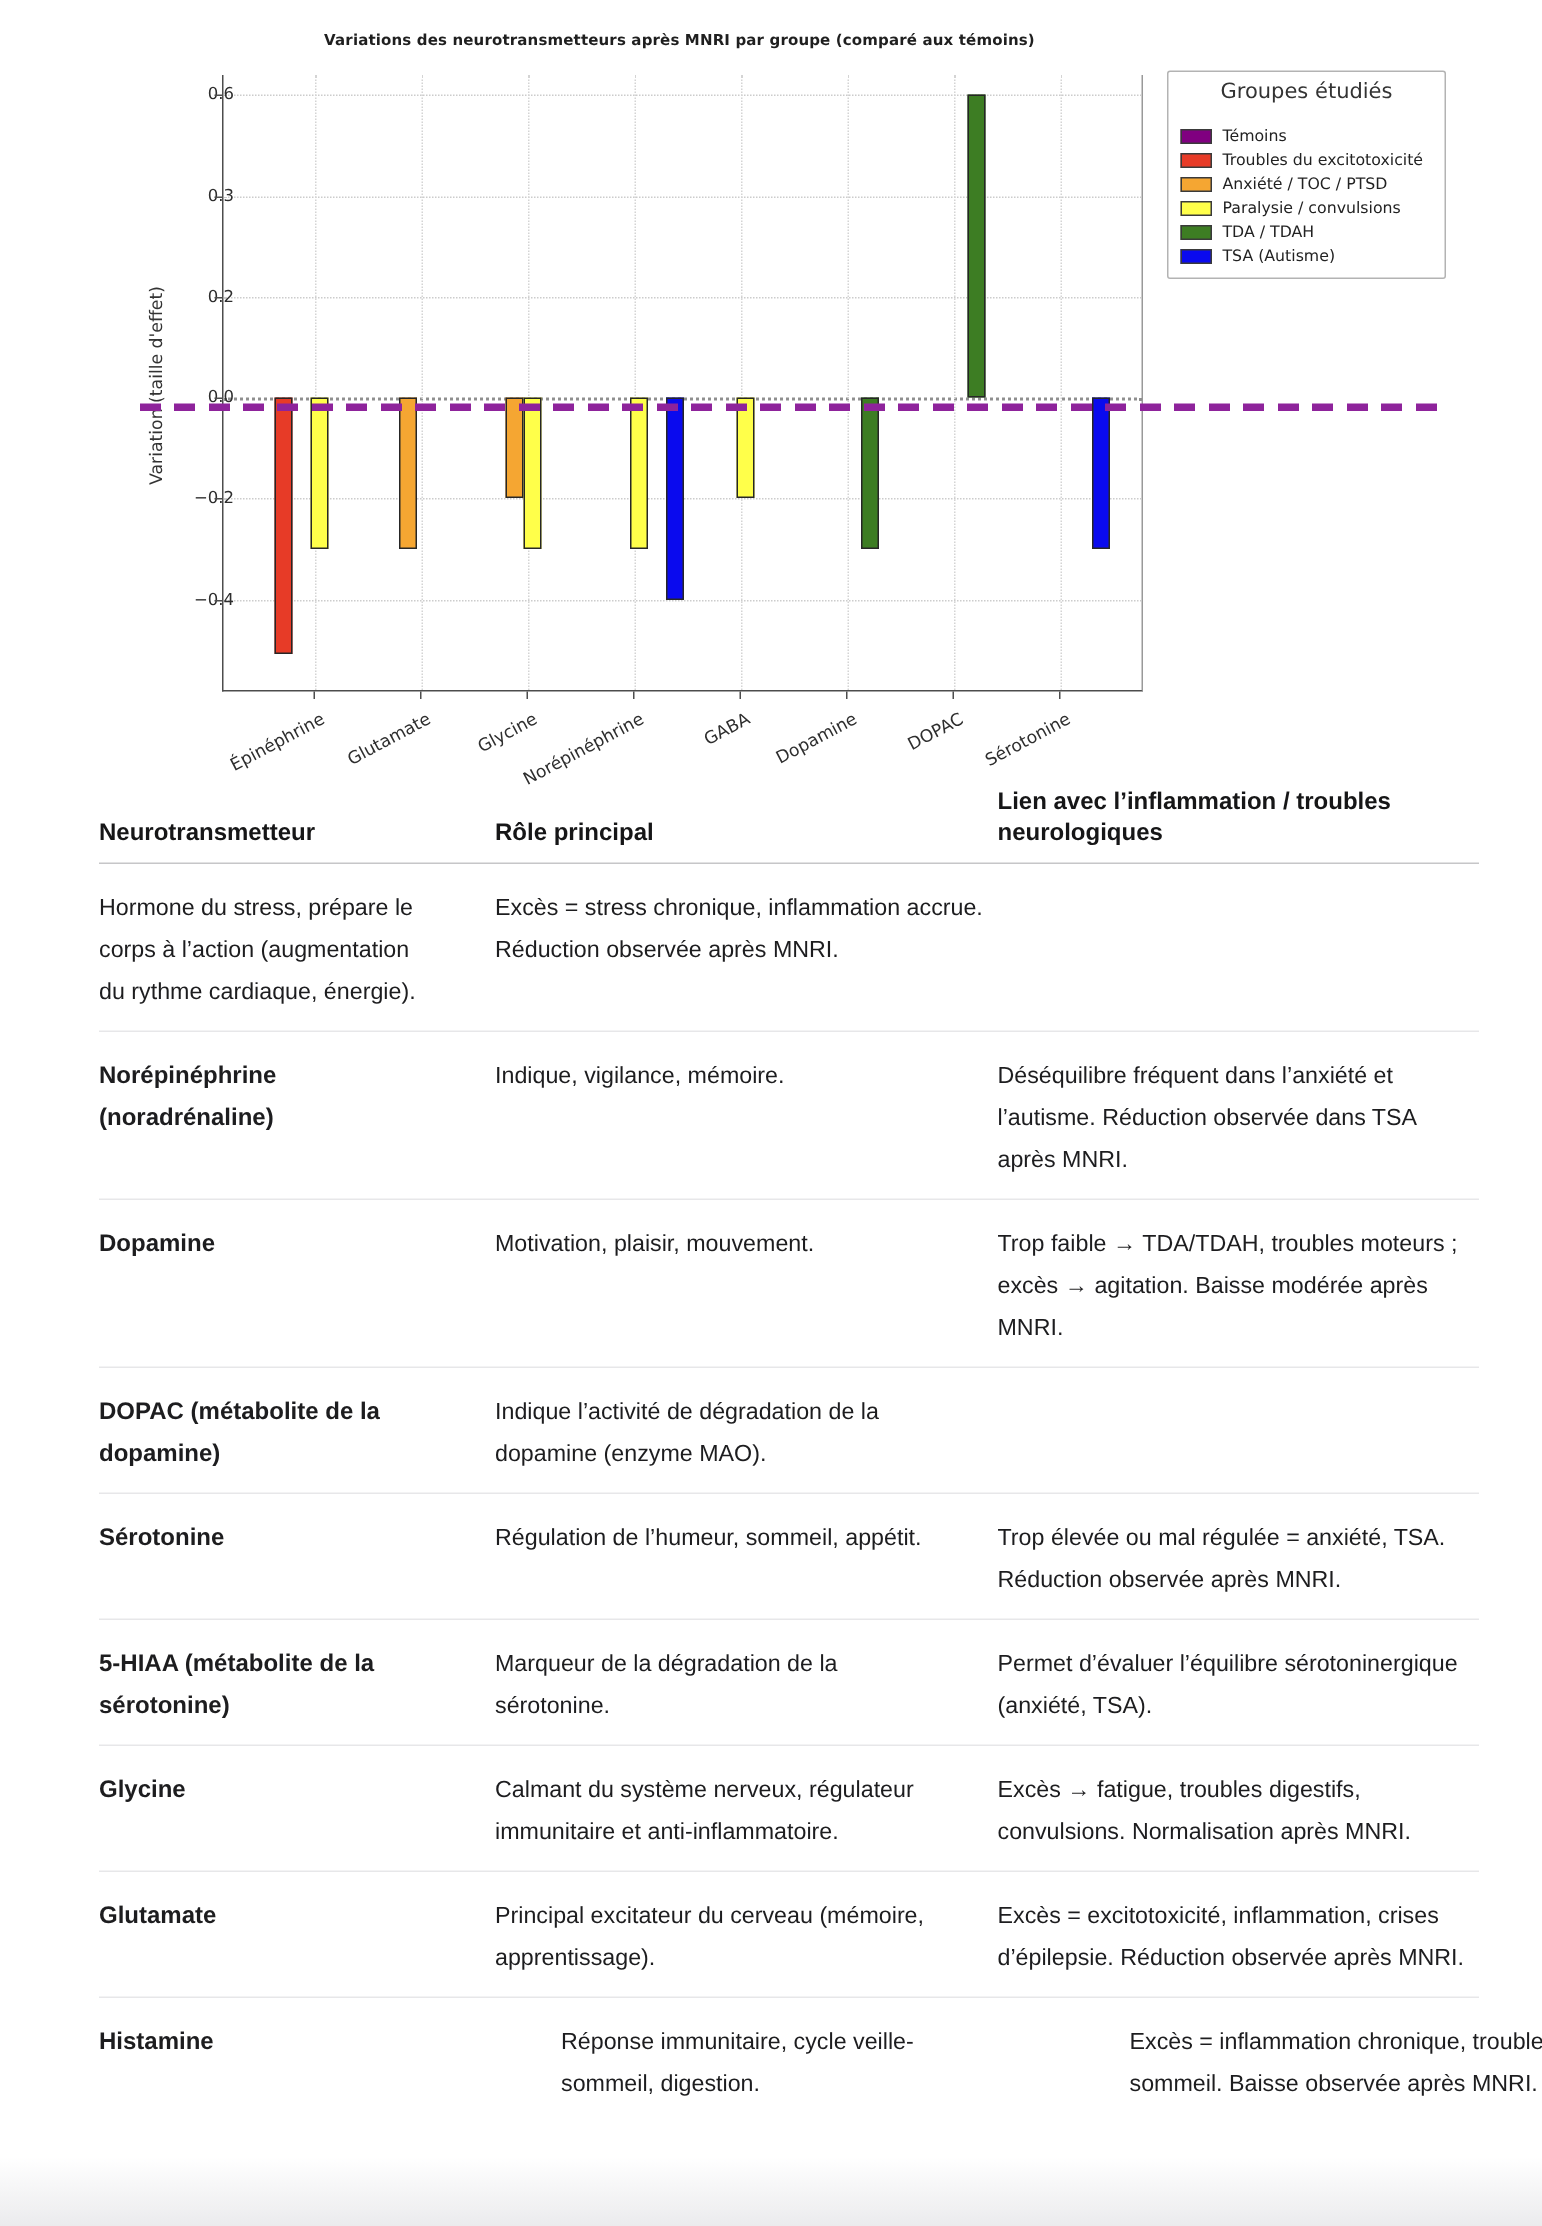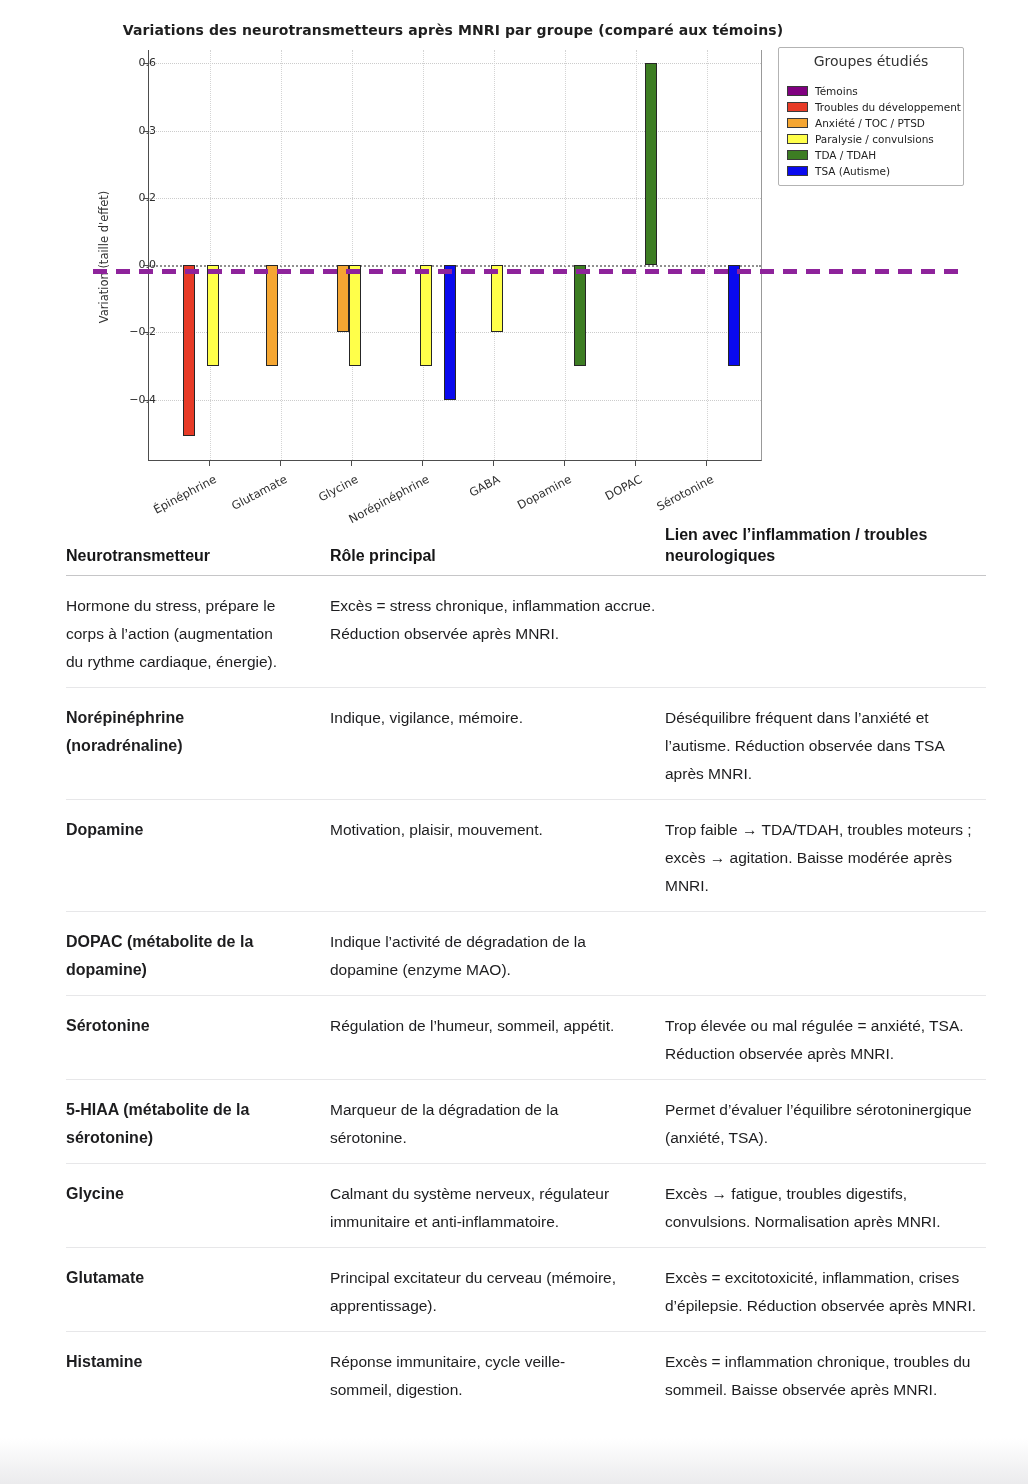--- a/index.html
+++ b/index.html
@@ -5,21 +5,21 @@
   html,body{margin:0;padding:0;}
   body{
     width:1028px;height:1484px;position:relative;overflow:hidden;
     background:#ffffff;color:#1b1b1d;
     font-family:"Liberation Sans",sans-serif;
     -webkit-font-smoothing:antialiased;
   }
   
   .chart{position:absolute;left:0;top:0;width:1028px;height:520px;font-family:"DejaVu Sans",sans-serif;}
   .chart-title{position:absolute;left:115px;top:22px;width:676px;text-align:center;
-    font-size:14px;font-weight:bold;color:#1f1f1f;letter-spacing:.1px;}
+    font-size:10px;font-weight:bold;color:#1f1f1f;letter-spacing:.1px;}
   .plot{position:absolute;left:148px;top:50px;width:612px;height:410px;
     border-left:1.4px solid #4d4d4d;border-bottom:1.4px solid #4d4d4d;border-right:1px solid #999;}
   .hgrid{position:absolute;left:0;width:100%;height:0;border-top:1px dotted #cccccc;}
   .hgrid.zero{border-top:2px dotted #8f8f8f;}
   .vgrid{position:absolute;top:0;height:100%;width:0;border-left:1px dotted #d4d4d4;}
   .bar{position:absolute;box-sizing:border-box;border:1.2px solid #262626;}
   .ytick{position:absolute;left:104px;width:52px;text-align:right;font-size:11px;color:#2e2e2e;}
   .ytickmark{position:absolute;width:5px;height:0;border-top:1.2px solid #4d4d4d;}
   .xtickmark{position:absolute;width:0;height:5px;border-left:1.2px solid #4d4d4d;}
   .xanchor{position:absolute;width:0;height:0;}
@@ -36,21 +36,21 @@
   .sw{width:21px;height:10px;border:1.1px solid #3a3a3a;margin-right:7px;flex:0 0 auto;box-sizing:border-box;}
   .ltxt{font-size:10.5px;color:#222;white-space:nowrap;}
   
   .table{position:absolute;left:66px;top:524px;width:920px;}
   .thead{display:grid;grid-template-columns:264px 335px 321px;align-items:end;
     padding-bottom:9px;border-bottom:1px solid #c6c6c8;
     font-size:16px;font-weight:700;line-height:21px;color:#161617;}
   .trow{display:grid;grid-template-columns:264px 335px 321px;
     padding:16px 0 11px 0;border-bottom:1px solid #e7e7e9;
     font-size:15.5px;line-height:28px;color:#1d1d1f;}
-  .trow:last-child{border-bottom:none;}
+  .trow:last-child{border-bottom:none;gap:44px;}
   .c-name{font-weight:700;font-size:16px;padding-right:40px;}
   .c-role{padding-right:45px;}
   .c-link{padding-right:2px;}
   .thead .c-role,.thead .c-link{padding-right:0;}
   .fade{position:absolute;left:0;bottom:0;width:1028px;height:46px;
     background:linear-gradient(to bottom,rgba(235,235,237,0),#ebebed);pointer-events:none;}
 </style>
 </head>
 <body>
 
@@ -87,21 +87,21 @@
   <div class="baseline" style="top: 269.082px;"></div>
   <div class="legend">
     <div class="legend-title">Groupes étudiés</div>
     <div id="legend-items">
         <div class="lrow">
           <div class="sw" style="background: rgb(128, 0, 128);"></div>
           <div class="ltxt">Témoins</div>
         </div>
         <div class="lrow">
           <div class="sw" style="background: rgb(231, 59, 39);"></div>
-          <div class="ltxt">Troubles du développement</div>
+          <div class="ltxt">Troubles du excitotoxicité</div>
         </div>
         <div class="lrow">
           <div class="sw" style="background: rgb(245, 166, 50);"></div>
           <div class="ltxt">Anxiété / TOC / PTSD</div>
         </div>
         <div class="lrow">
           <div class="sw" style="background: rgb(255, 255, 74);"></div>
           <div class="ltxt">Paralysie / convulsions</div>
         </div>
         <div class="lrow">

